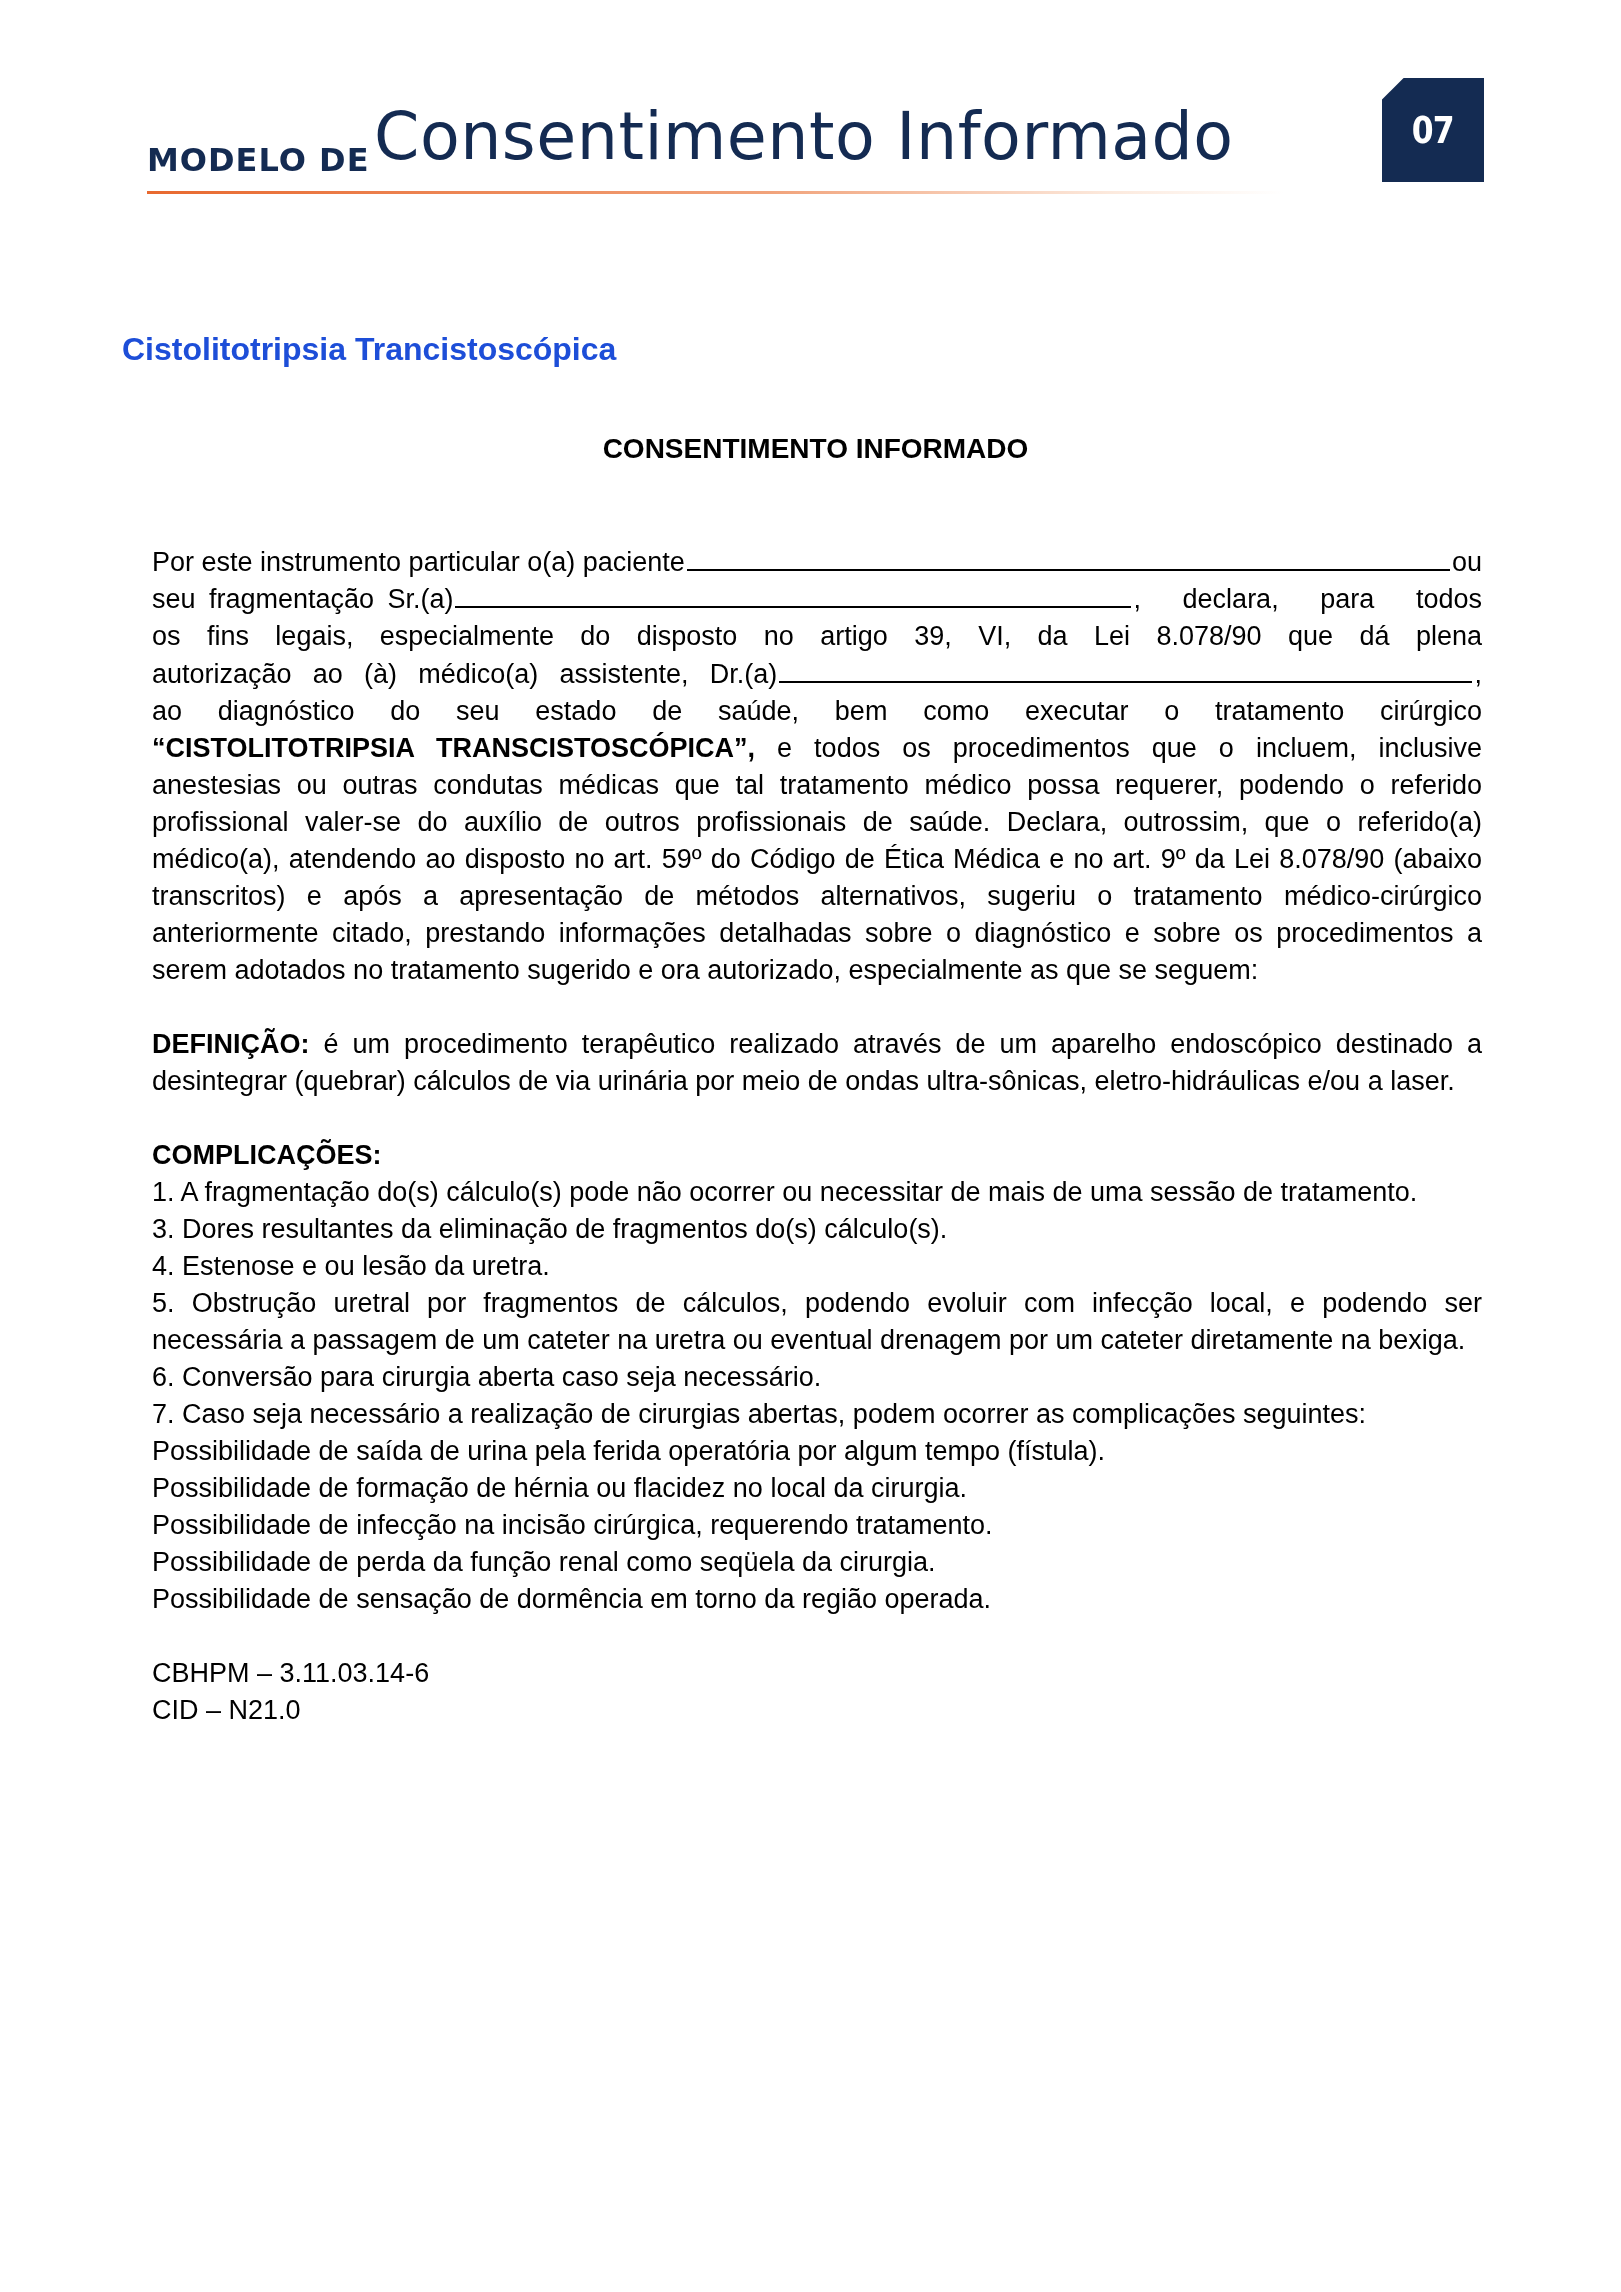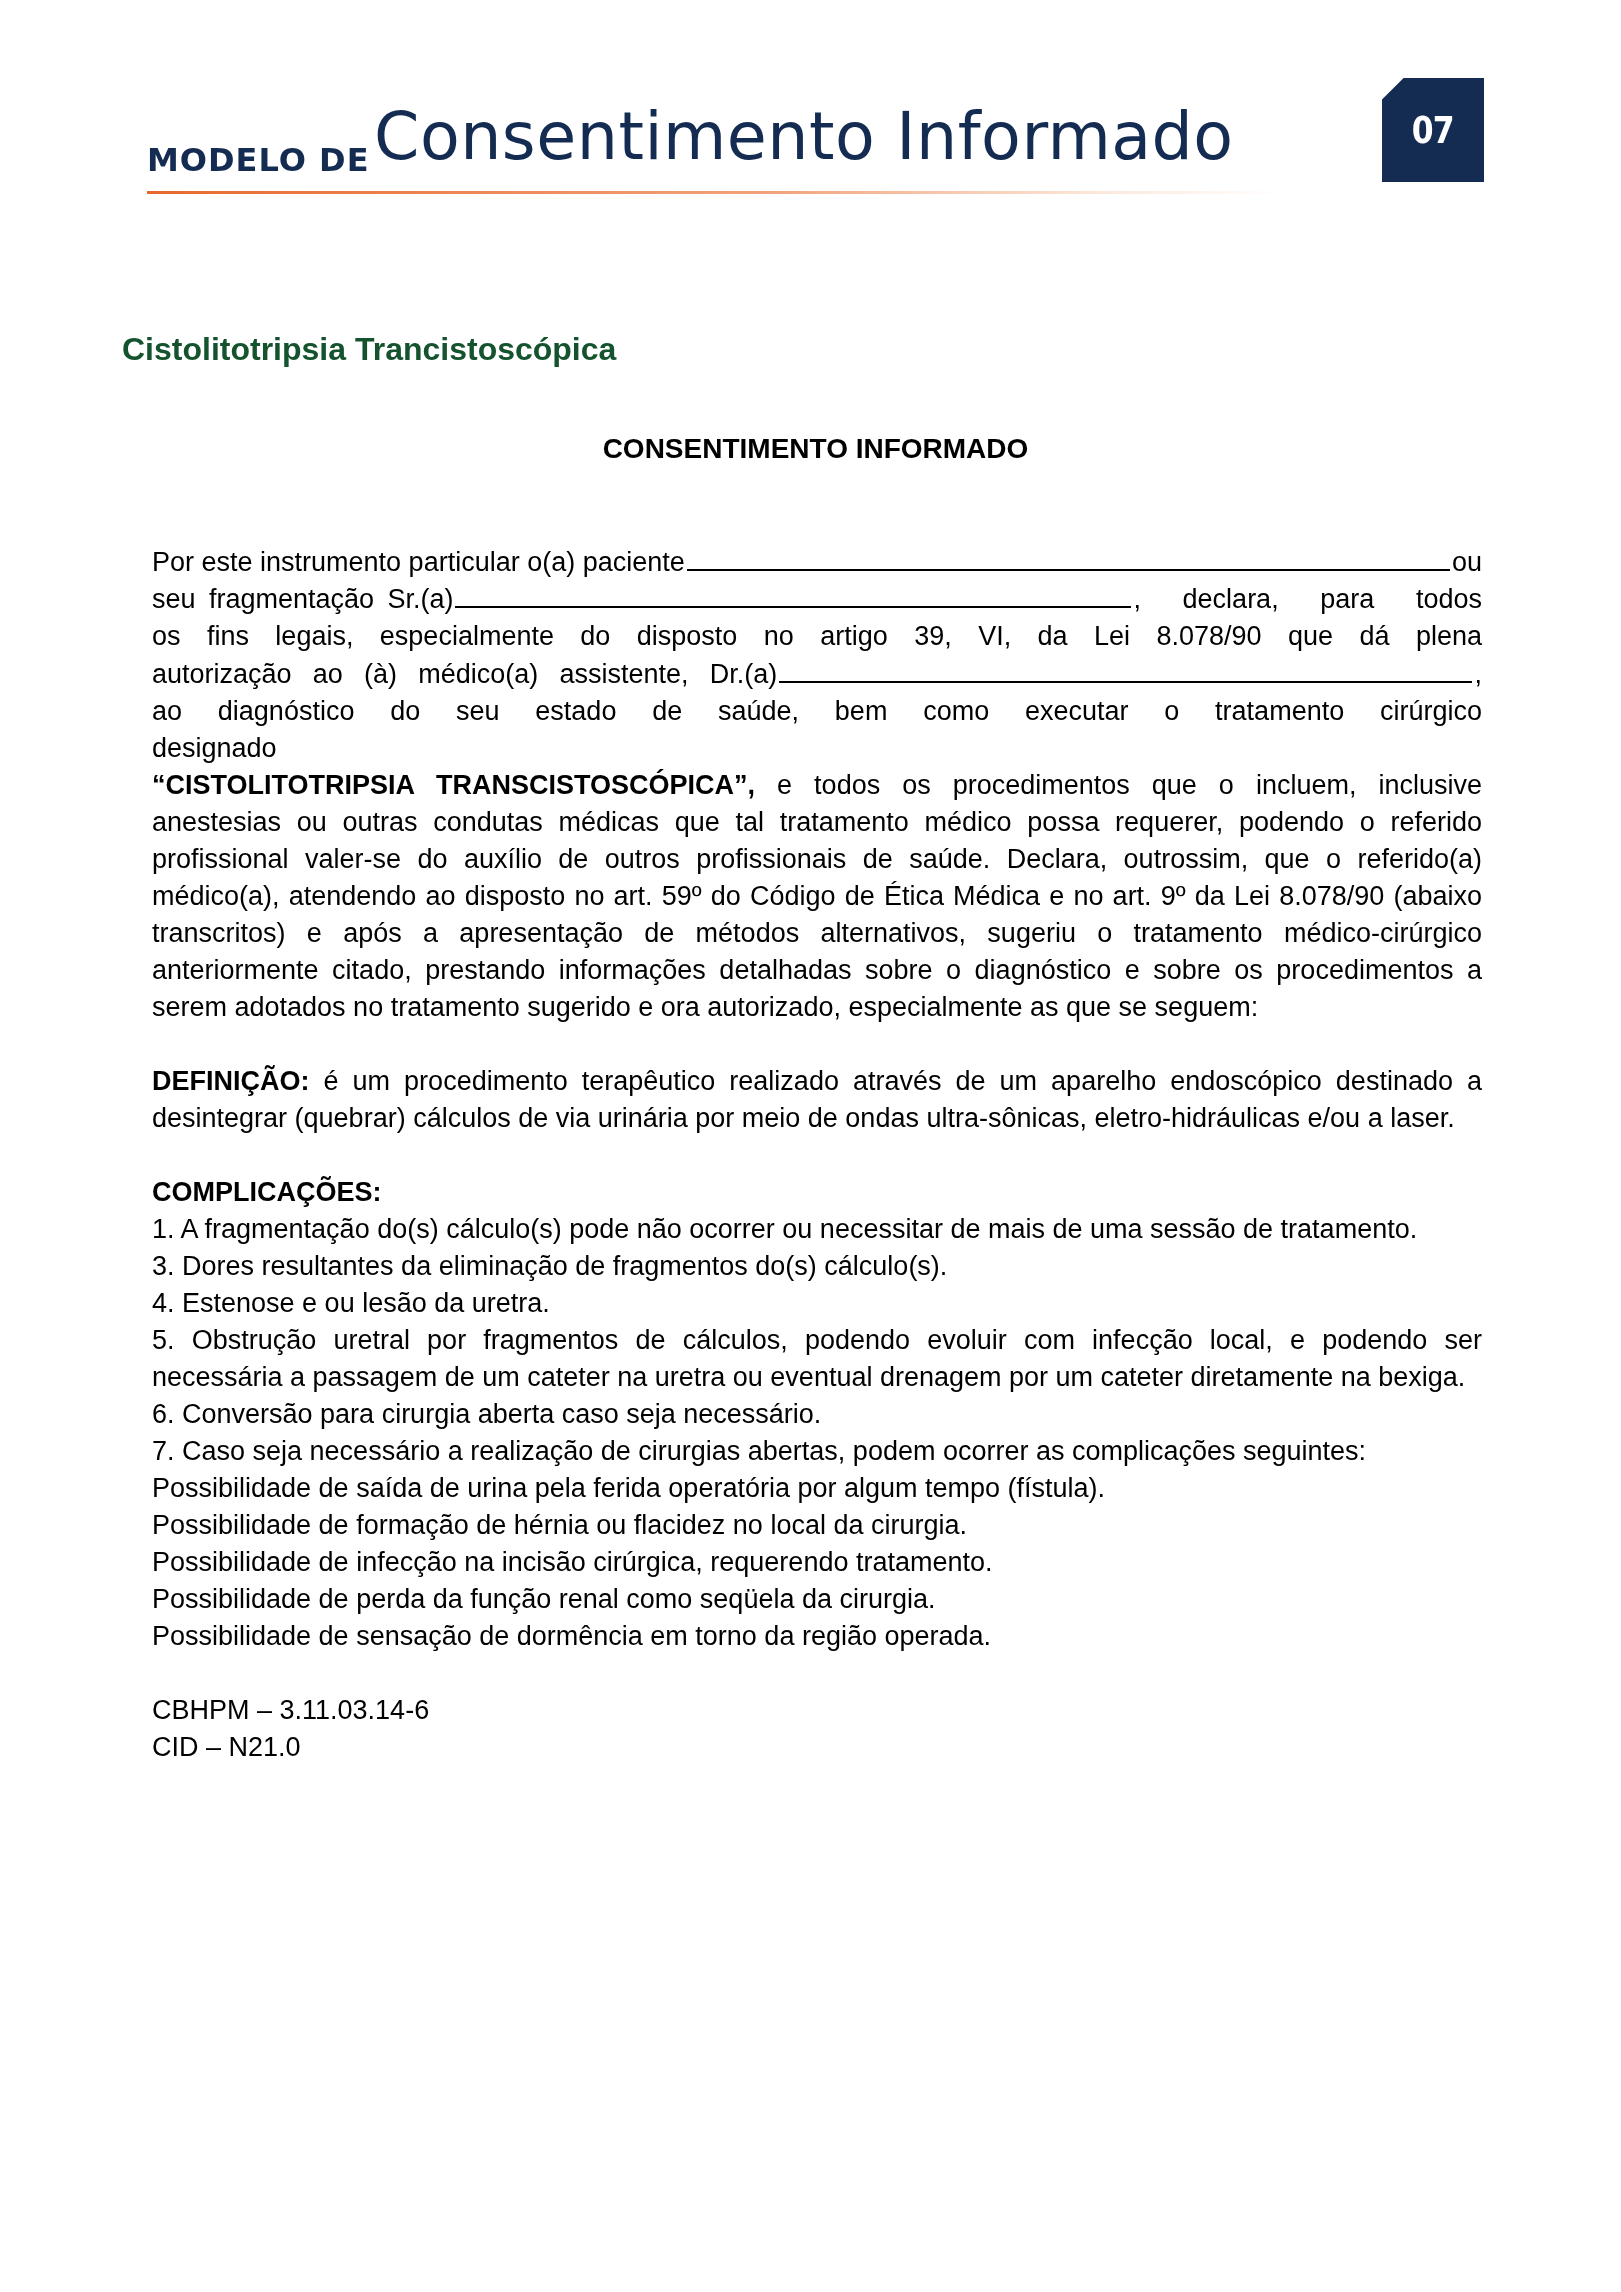--- a/index.html
+++ b/index.html
@@ -31,21 +31,21 @@
   .page-badge span {
     font-family: "DejaVu Sans", sans-serif; font-weight: bold;
     color: #ffffff; font-size: 37px; letter-spacing: -1px;
     transform: scaleX(0.85);
   }
 
   
   .section-title {
     position: absolute; left: 122px; top: 331px;
     font-family: "Liberation Sans", sans-serif; font-weight: bold;
-    font-size: 32px; color: #14532d;
+    font-size: 32px; color: #1d4ed8;
   }
   .doc-heading {
     position: absolute; left: 0; top: 433px; width: 1631px; text-align: center;
     font-family: "Liberation Sans", sans-serif; font-weight: bold;
     font-size: 28px; color: #000;
   }
 
   
   .body {
     position: absolute; left: 152px; top: 543px; width: 1330px;
@@ -90,21 +90,20 @@
       <span class="blank" style="flex:0 0 676px;"></span>
       <span style="flex:1; text-align:justify; text-align-last:justify;">, declara, para todos</span>
     </div>
     <span class="line">os fins legais, especialmente do disposto no artigo 39, VI, da Lei 8.078/90 que dá plena</span>
     <div class="flex-line">
       <span style="word-spacing:13.7px;">autorização ao (à) médico(a) assistente, Dr.(a)</span>
       <span class="blank"></span>
       <span>,</span>
     </div>
     <span class="line">ao diagnóstico do seu estado de saúde, bem como executar o tratamento cirúrgico</span>
-    <span class="line-left">designado</span>
     <p>
       <b>“CISTOLITOTRIPSIA TRANSCISTOSCÓPICA”,</b>
       <span>e todos os procedimentos que o incluem, inclusive anestesias ou outras condutas médicas que tal tratamento médico possa requerer, podendo o referido profissional valer-se do auxílio de outros profissionais de saúde. Declara, outrossim, que o referido(a) médico(a), atendendo ao disposto no art. 59º do Código de Ética Médica e no art. 9º da Lei 8.078/90 (abaixo transcritos) e após a apresentação de métodos alternativos, sugeriu o tratamento médico-cirúrgico anteriormente citado, prestando informações detalhadas sobre o diagnóstico e sobre os procedimentos a serem adotados no tratamento sugerido e ora autorizado, especialmente as que se seguem:</span>
     </p>
 
     <div class="gap"></div>
 
     <p>
       <b>DEFINIÇÃO:</b>
       <span>é um procedimento terapêutico realizado através de um aparelho endoscópico destinado a desintegrar (quebrar) cálculos de via urinária por meio de ondas ultra-sônicas, eletro-hidráulicas e/ou a laser.</span>

